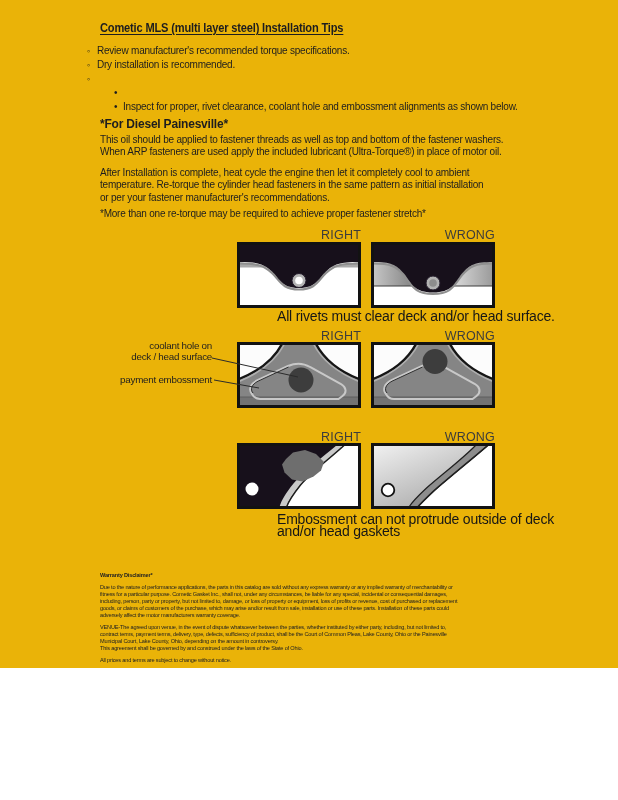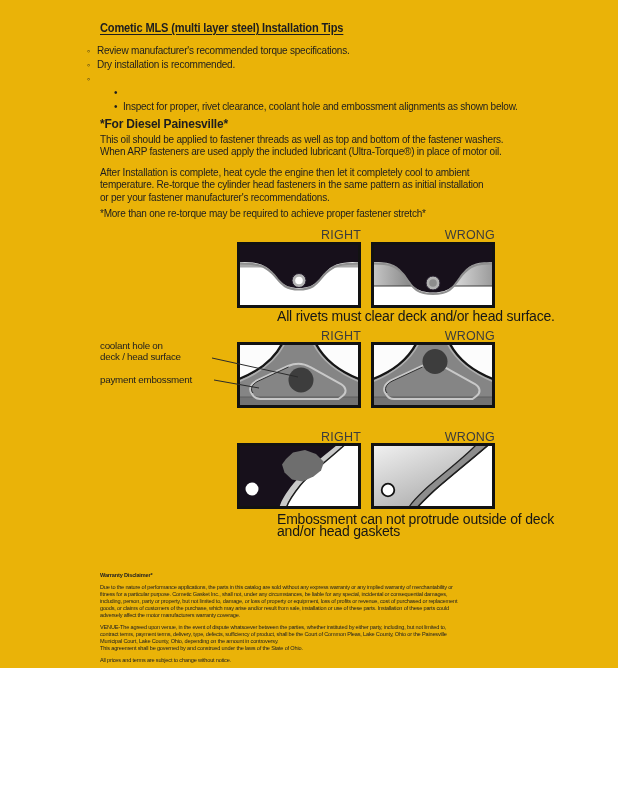--- a/index.html
+++ b/index.html
@@ -24,21 +24,21 @@
 
   .diesel-h { left:100px; top:117px; font-size:12px; font-weight:bold; letter-spacing:-0.2px; }
   .body-p { left:100px; width:440px; font-size:10px; letter-spacing:-0.22px; line-height:12.4px; white-space:pre-line; }
   .p1 { top:134px; } .p2 { top:167px; } .pnote { top:208px; }
 
   .fig-label { width:124px; text-align:right; font-size:12.5px; color:#3c3c3c; letter-spacing:0.2px; }
   .panel { width:124px; height:66px; }
   .panel svg { display:block; width:124px; height:66px; }
   .caption { left:245px; font-size:14px; letter-spacing:-0.2px; line-height:11.5px; white-space:pre-line; color:#161616;margin-left:32px; }
 
-  .ann { left:100px; width:112px; font-size:9.8px; letter-spacing:-0.25px; line-height:10.6px; white-space:pre-line; }
+  .ann { left:100px; width:112px; font-size:9.8px; letter-spacing:-0.25px; line-height:10.6px; text-align:right; white-space:pre-line; }
 
   .disclaimer { left:100px; top:572px; width:420px; font-size:5.6px; letter-spacing:-0.18px; line-height:7.1px; color:#222; }
   .disclaimer .d-head { font-weight:bold; margin-bottom:5px; }
   .disclaimer p { margin:0 0 4.6px 0; white-space:pre-line; }
 
   .page-num { left:366px; top:757px; font-size:16px; letter-spacing:0.2px; color:#242424; }
 </style>
 </head>
 <body>
 

